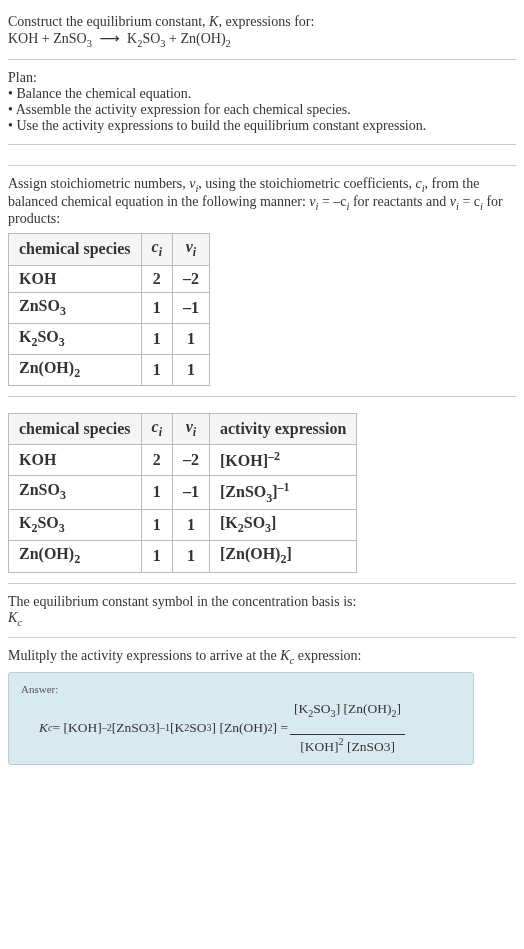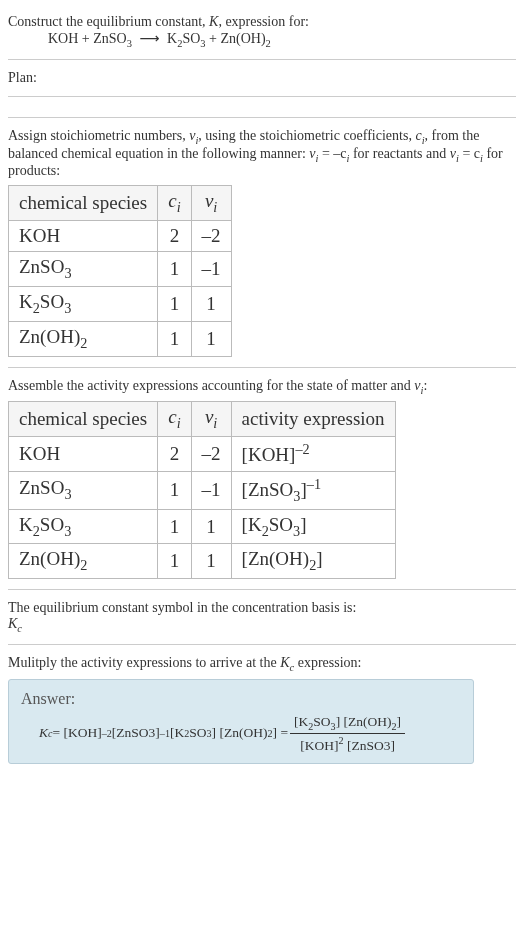--- a/index.html
+++ b/index.html
@@ -13,108 +13,110 @@
 }
 .section {
   padding: 6px 0;
 }
 .hr {
   border-top: 1px solid #ccc;
   margin: 4px 0;
 }
 .eq {
   font-family: Georgia, serif;
-  margin-left: 40px;
 }
 sub {
   font-size: 0.75em;
   vertical-align: sub;
 }
 sup {
   font-size: 0.75em;
   vertical-align: super;
 }
 .arrow {
   padding: 0 4px;
 }
 table.data {
   border-collapse: collapse;
   margin-top: 6px;
 }
 table.data td, table.data th {
   border: 1px solid #bbb;
   padding: 4px 10px;
-  font-weight: normal;
+  font-weight: bold;
   text-align: center;
-  font-size: 19px;
+  font-size: 16px;
 }
 table.data th {
   background: #f5f5f5;
 }
 table.data td.left, table.data th.left {
   text-align: left;
 }
 .italic {
   font-style: italic;
 }
 .answer-box {
   background: #d9e9f0;
   border: 1px solid #b8cdd8;
   border-radius: 3px;
   padding: 10px 12px;
   margin-top: 6px;
   display: inline-block;
   min-width: 440px;
 }
 .answer-label {
-  font-size: 16px;
+  font-size: 11px;
   color: #555;
   margin-bottom: 6px;
 }
 .frac {
   display: inline-block;
   vertical-align: middle;
   text-align: center;
   margin: 0 2px;
 }
 .frac .num {
   display: block;
   border-bottom: 1px solid #333;
-  padding: 0 4px 1px 4px;
+  padding: 0 4px 15px 4px;
 }
 .frac .den {
   display: block;
   padding: 1px 4px 0 4px;
 }
 .kc-line {
   display: flex;
   align-items: center;
   flex-wrap: nowrap;
   font-size: 13.5px;
   padding-left: 18px;
 }
 </style>
 </head>
 <body>
 
 <div class="section">
   <div>
-    <span>Construct the equilibrium constant, </span><span class="italic">K</span><span>, expression for:</span>
+    <span>Construct the equilibrium constant, </span><span class="italic">K</span><span>, expressions for:</span>
   </div>
   <div class="eq">
     <span>KOH + ZnSO</span><sub>3</sub>
     <span class="arrow">⟶</span>
     <span>K</span><sub>2</sub><span>SO</span><sub>3</sub><span> + Zn(OH)</span><sub>2</sub>
   </div>
 </div>
 
 <div class="hr"></div>
 
 <div class="section">
   <div>Plan:</div>
+  <div>• Balance the chemical equation.</div>
+  <div>• Assemble the activity expression for each chemical species.</div>
+  <div>• Use the activity expressions to build the equilibrium constant expression.</div>
 </div>
 
 <div class="hr"></div>
 
 <div class="section">
 </div>
 
 <div class="hr"></div>
 
 <div class="section">
@@ -148,23 +150,20 @@
       <td>1</td>
       <td>1</td>
     </tr>
   </tbody>
     </table>
 </div>
 
 <div class="hr"></div>
 
 <div class="section">
-  <div>
-    <span>Assemble the activity expressions accounting for the state of matter and </span><span class="italic">ν</span><sub class="italic">i</sub><span>:</span>
-  </div>
   <table class="data">
     <tbody>
         <tr>
       <th class="left"><span>chemical species</span></th>
       <th><span class="italic">c<sub>i</sub></span></th>
       <th><span class="italic">ν<sub>i</sub></span></th>
       <th class="left"><span>activity expression</span></th>
     </tr>
     <tr>
       <td class="left"><span>KOH</span></td>

